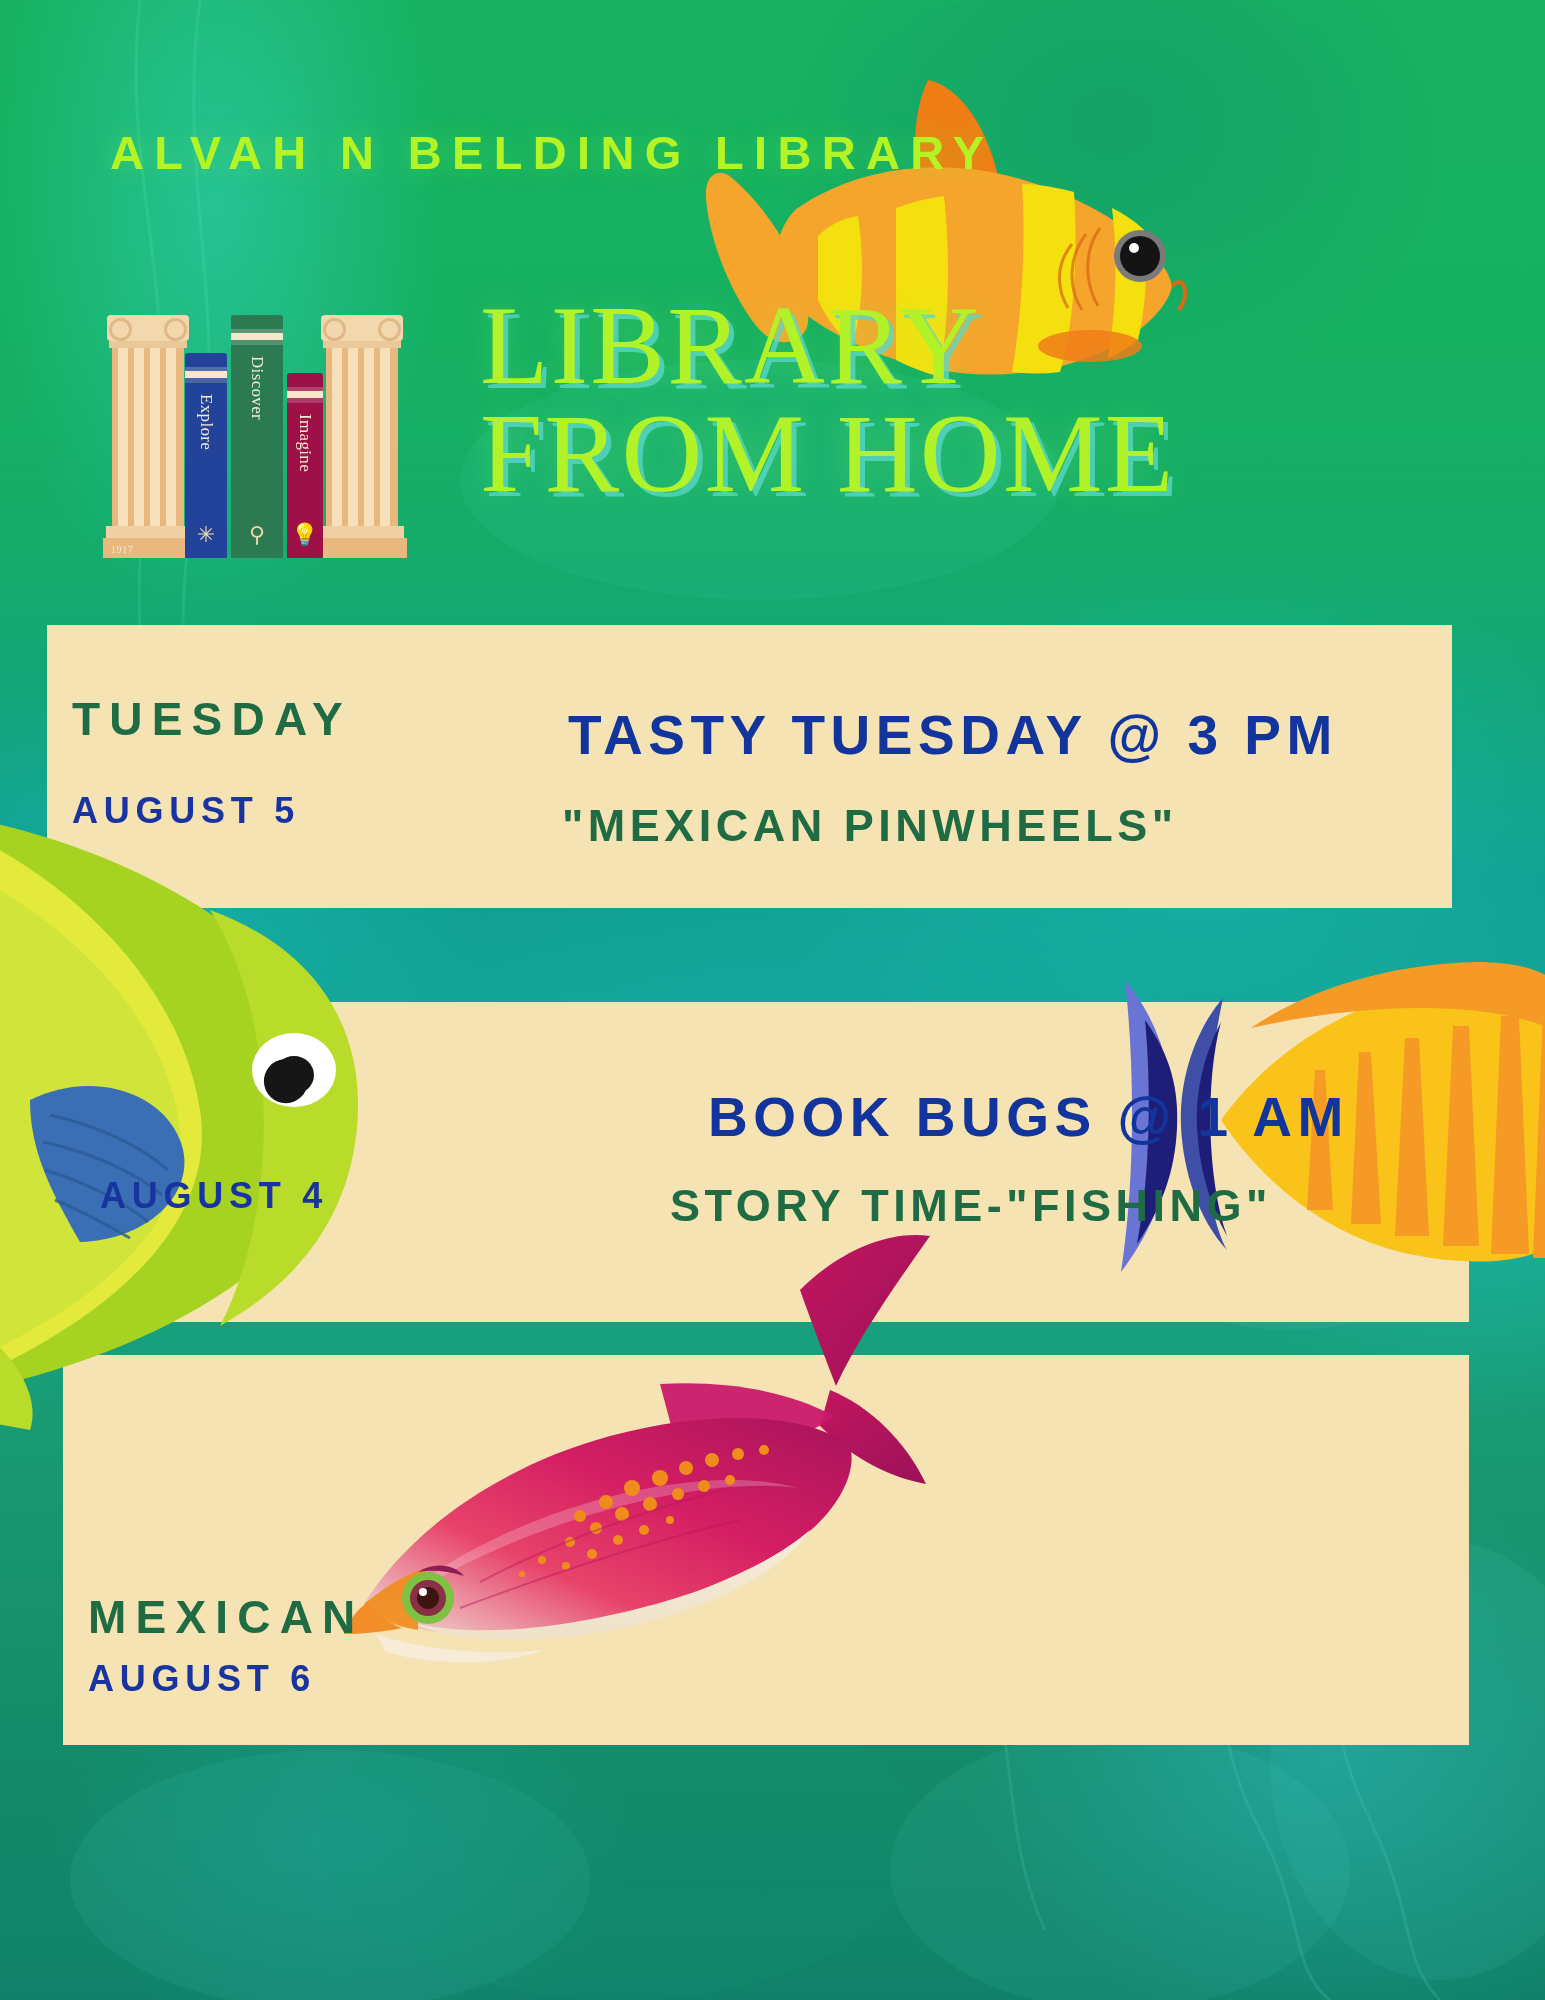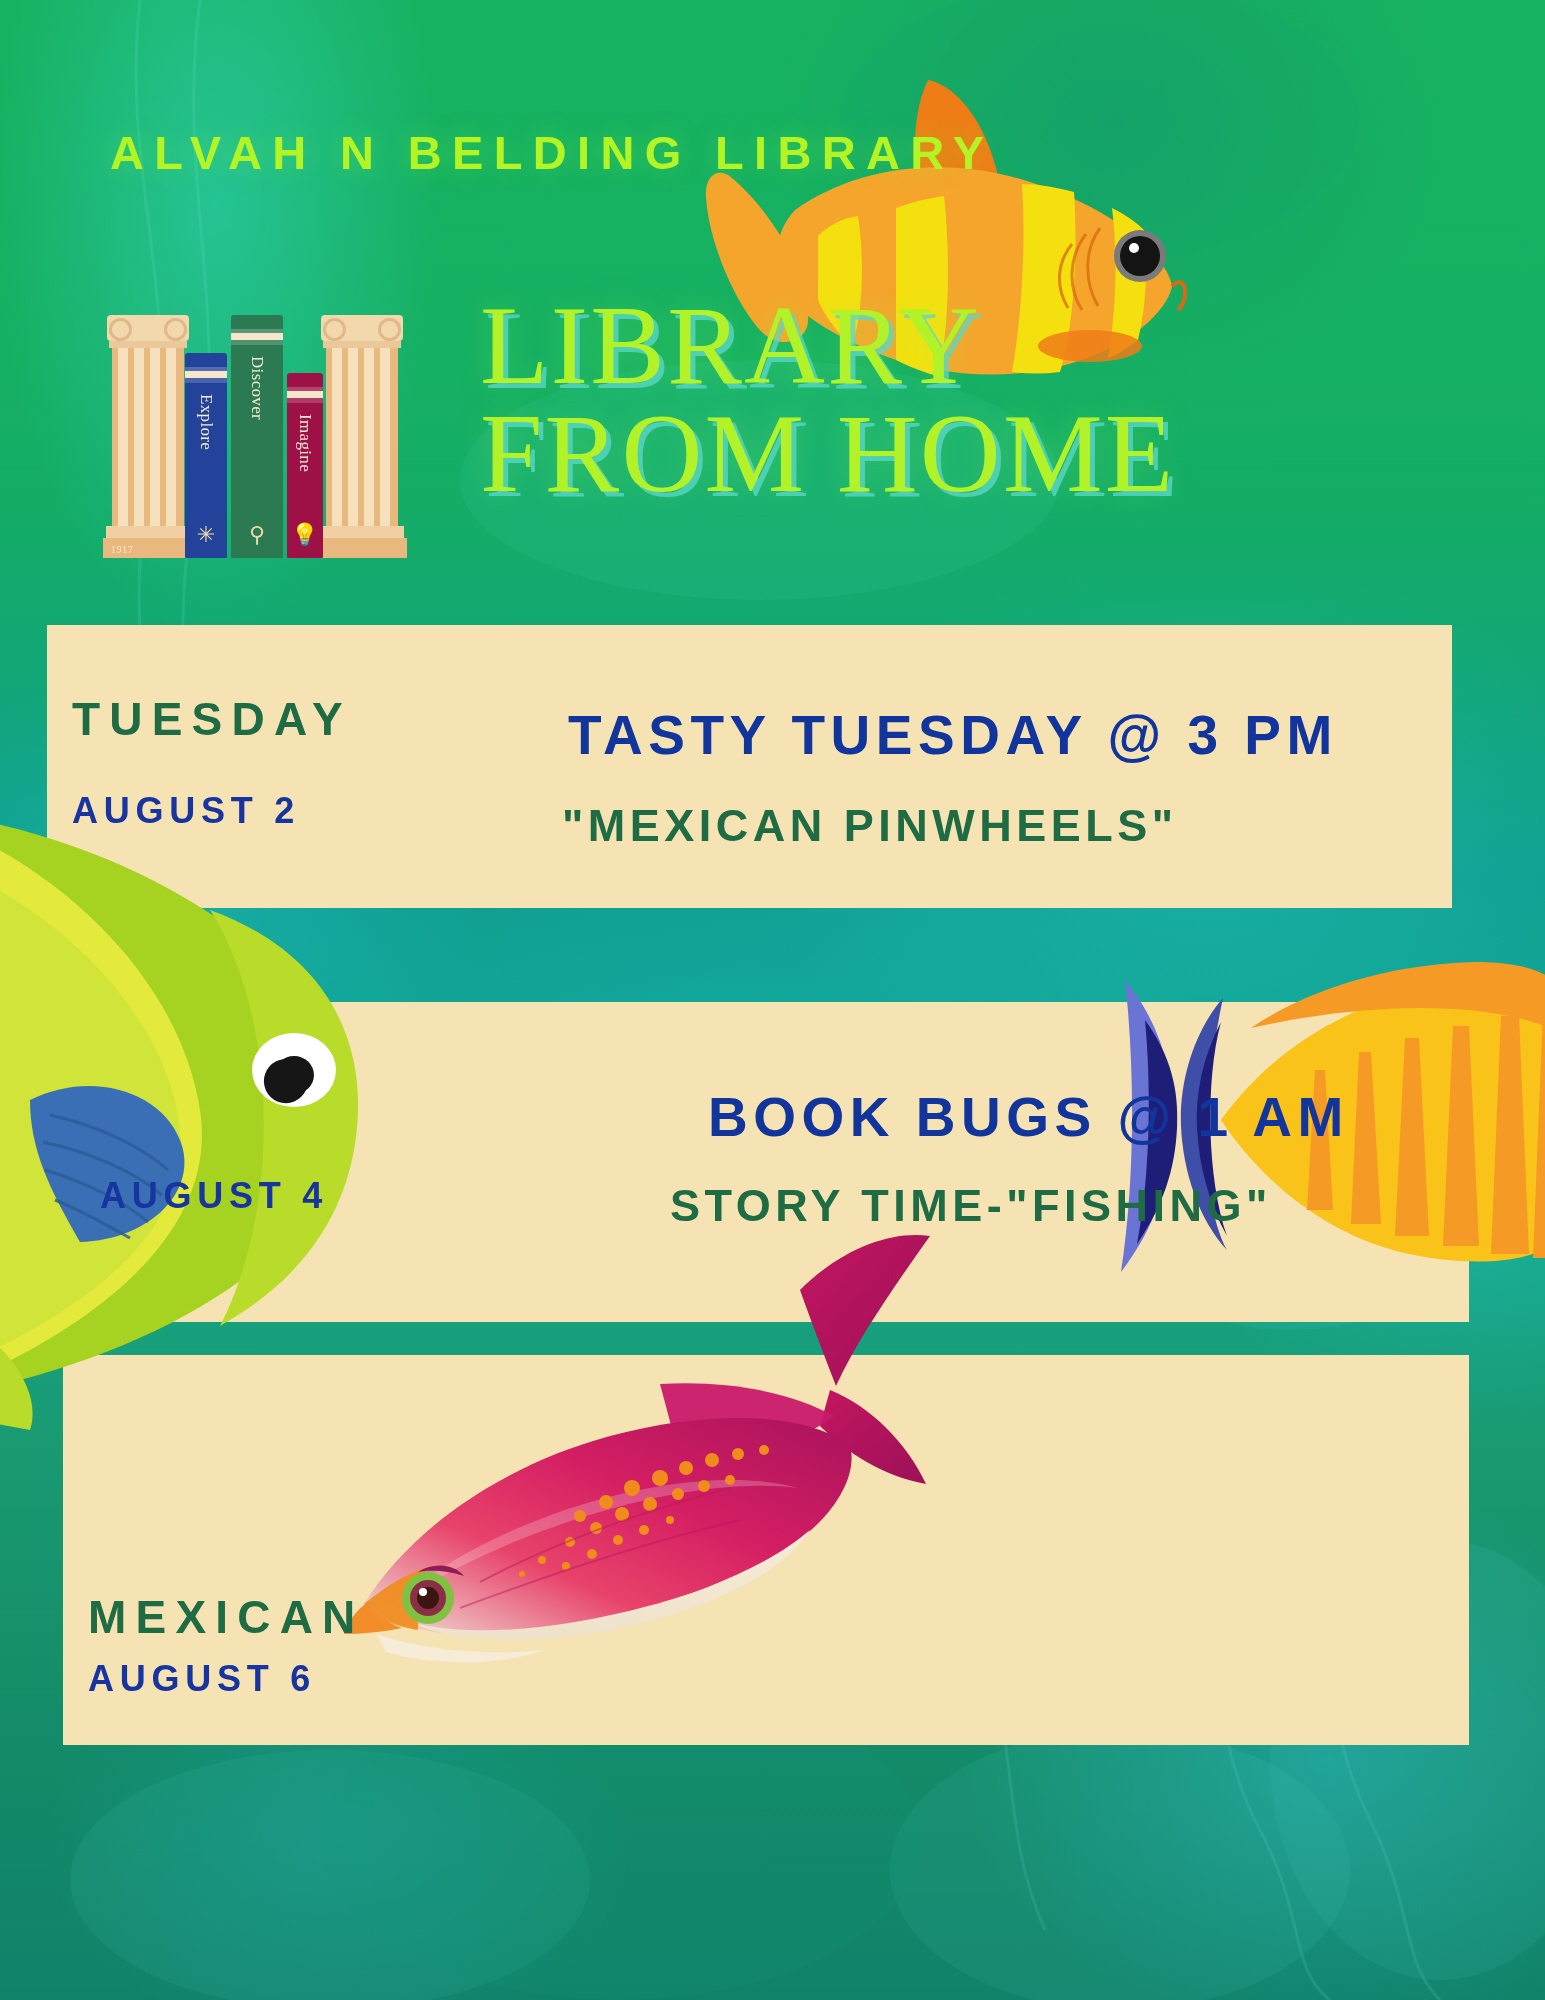--- a/index.html
+++ b/index.html
@@ -376,21 +376,21 @@
       <div class="gl">💡</div>
     </div>
   </div>
 
   <div class="kicker">ALVAH N BELDING LIBRARY</div>
 
   <div class="bigtitle">LIBRARY
 FROM HOME</div>
 
   <div class="day" id="tue-day">TUESDAY</div>
-  <div class="date" id="tue-date">AUGUST 2</div>
+  <div class="date" id="tue-date">AUGUST 5</div>
   <div class="ev-blue" id="tue-ev1">TASTY TUESDAY @ 3 PM</div>
   <div class="ev-green" id="tue-ev2">"MEXICAN PINWHEELS"</div>
 
   <div class="date" id="wed-date">AUGUST 4</div>
   <div class="ev-blue" id="wed-ev1">BOOK BUGS @ 1 AM</div>
   <div class="ev-green" id="wed-ev2">STORY TIME-"FISHING"</div>
 
   <div class="day" id="fri-day">MEXICAN</div>
   <div class="date" id="fri-date">AUGUST 6</div>
 

